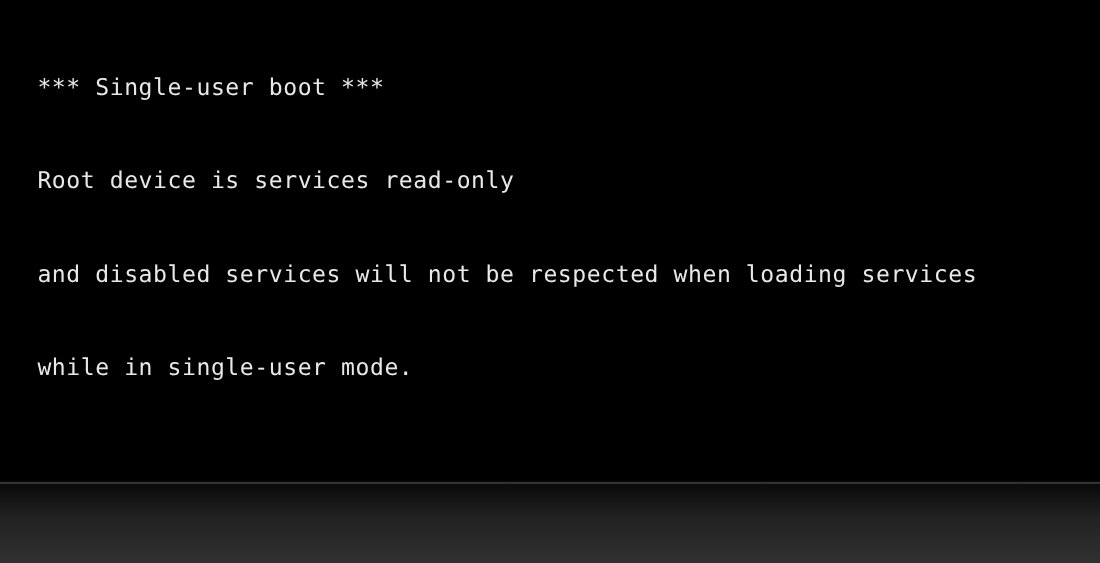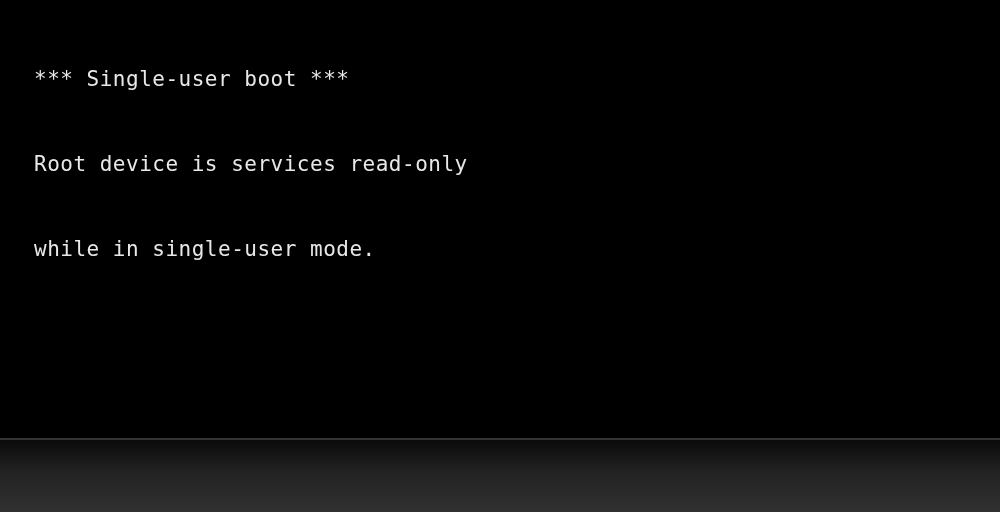--- a/index.html
+++ b/index.html
@@ -36,20 +36,21 @@
       background: linear-gradient(to bottom, #0a0a0a 0%, #222 40%, #333 100%);
       border-top: 2px solid #333;
     }
   </style>
 </head>
 <body>
 
 <div class="terminal">
   <span class="line">*** Single-user boot ***</span>
   <span class="line">Root device is services read-only</span>
+  <span class="line">and disabled services will not be respected when loading services</span>
   <span class="line">while in single-user mode.</span>
   
   
   
   
   
   
   
   
 </div>

